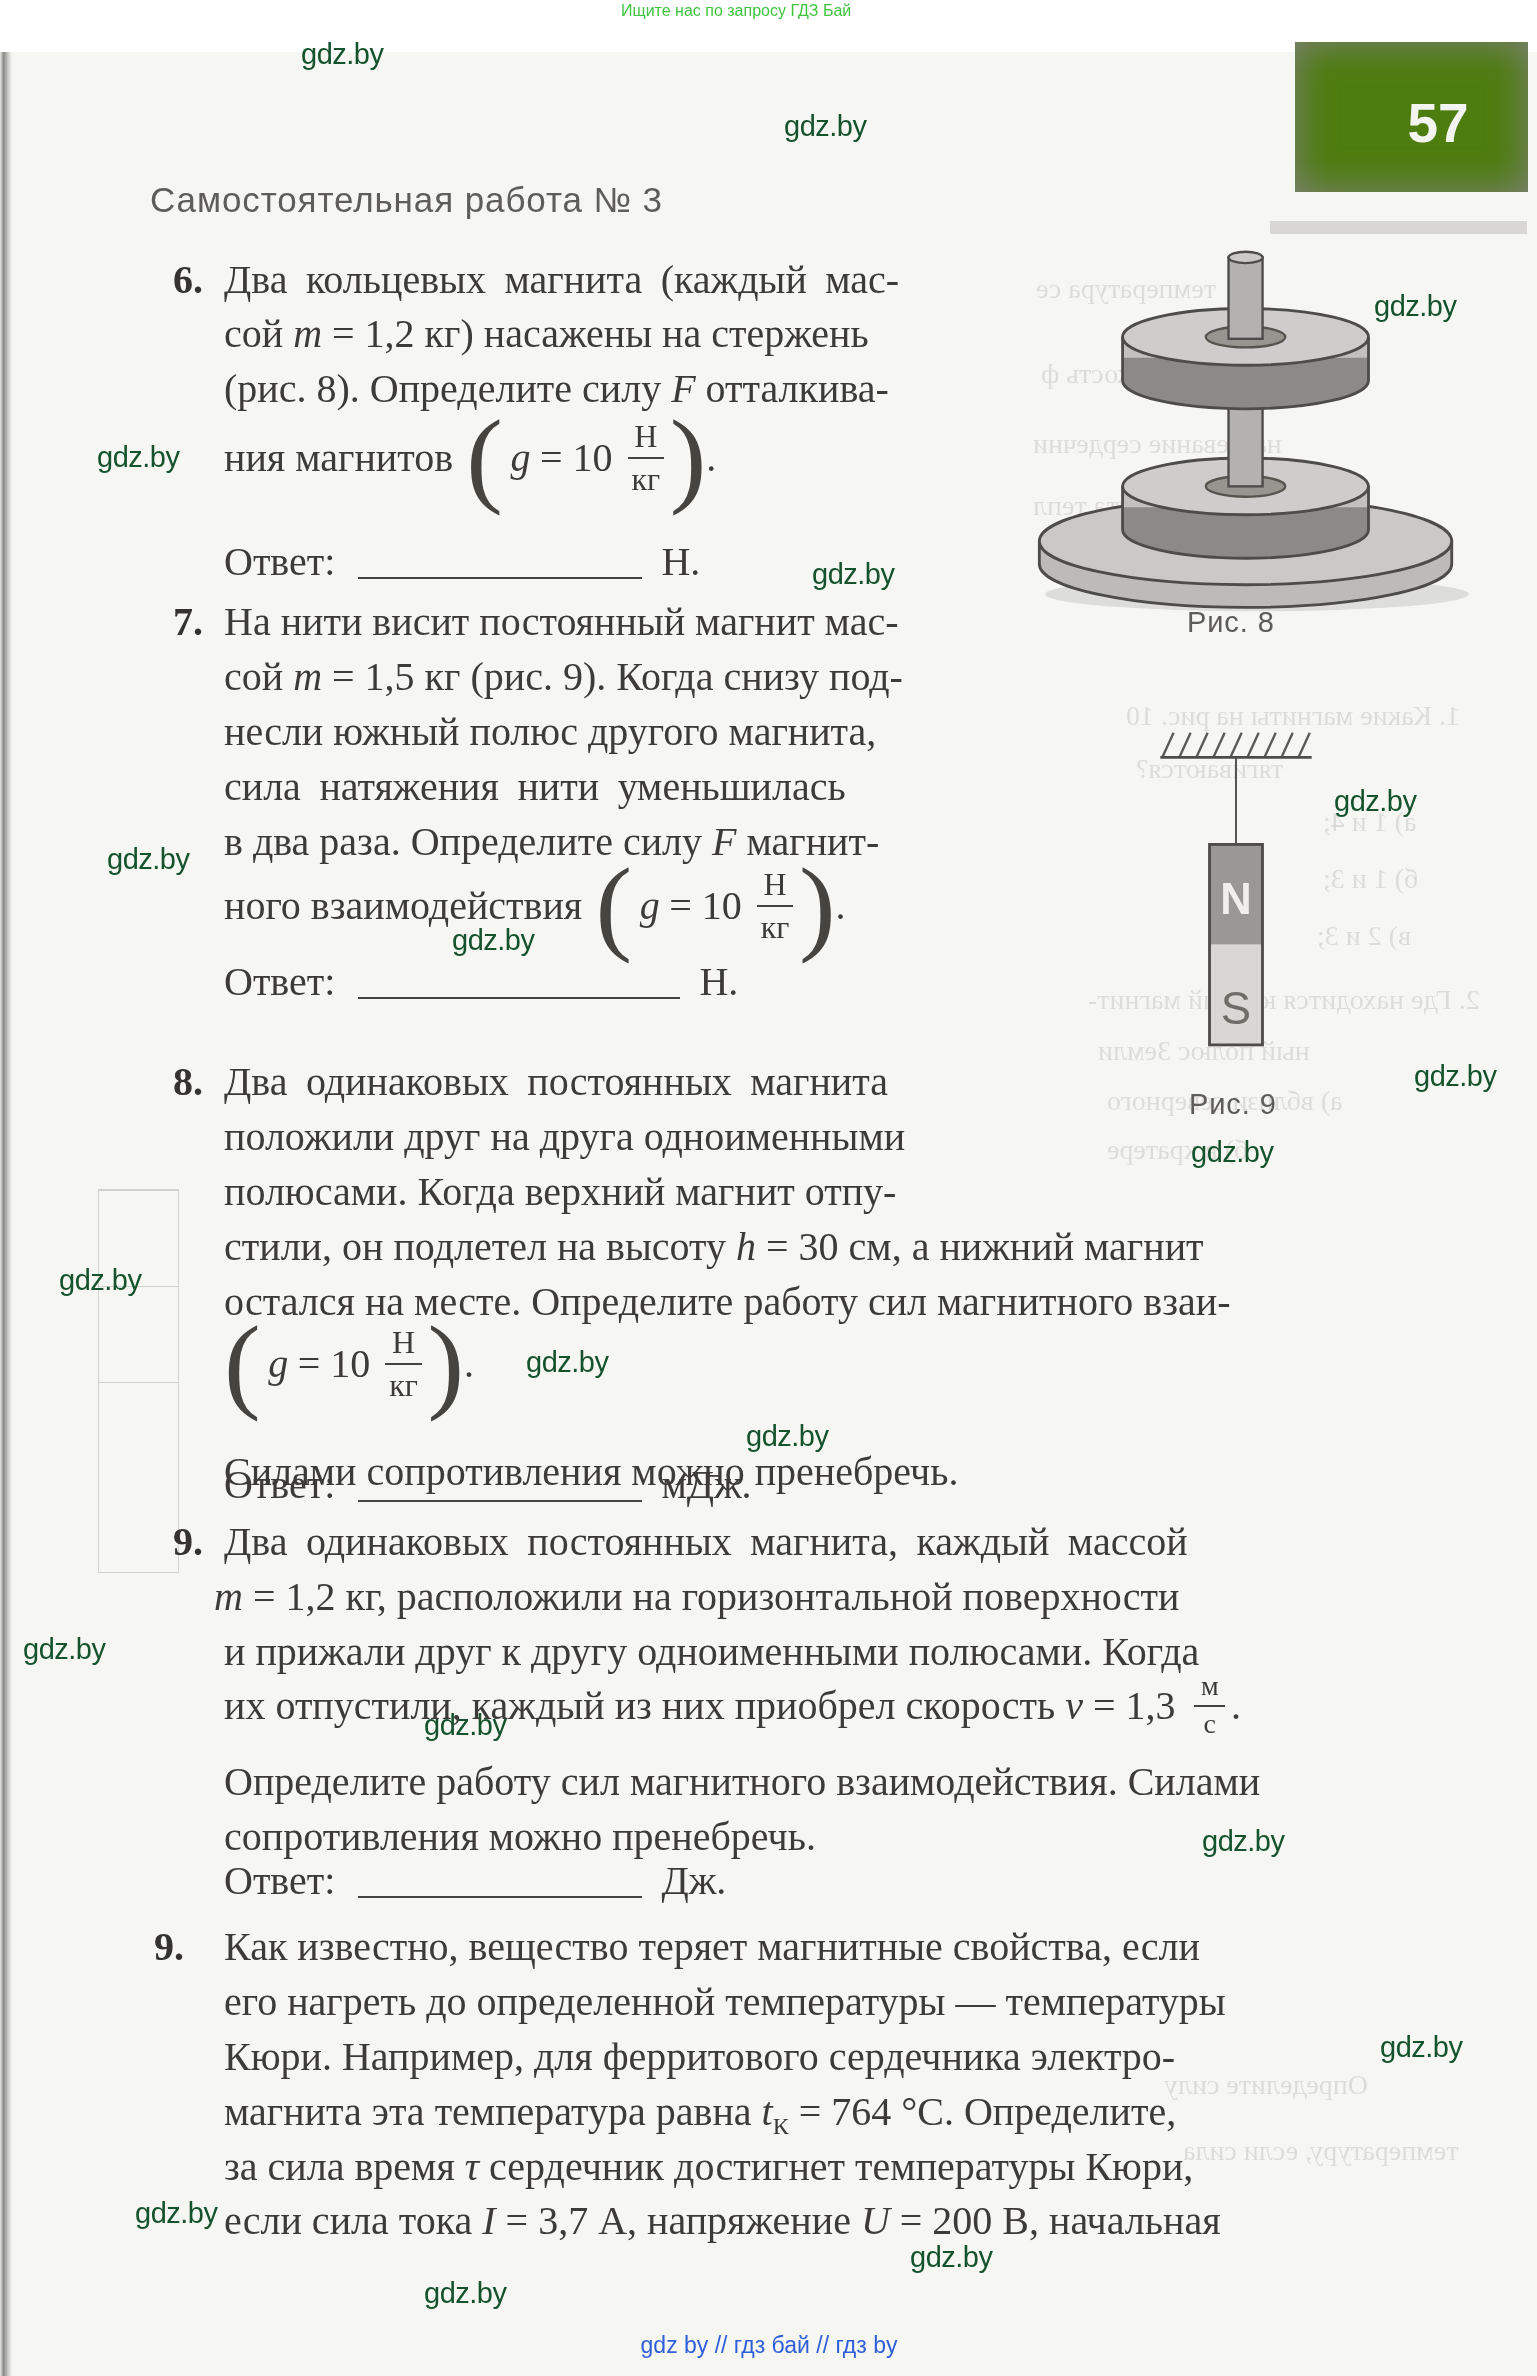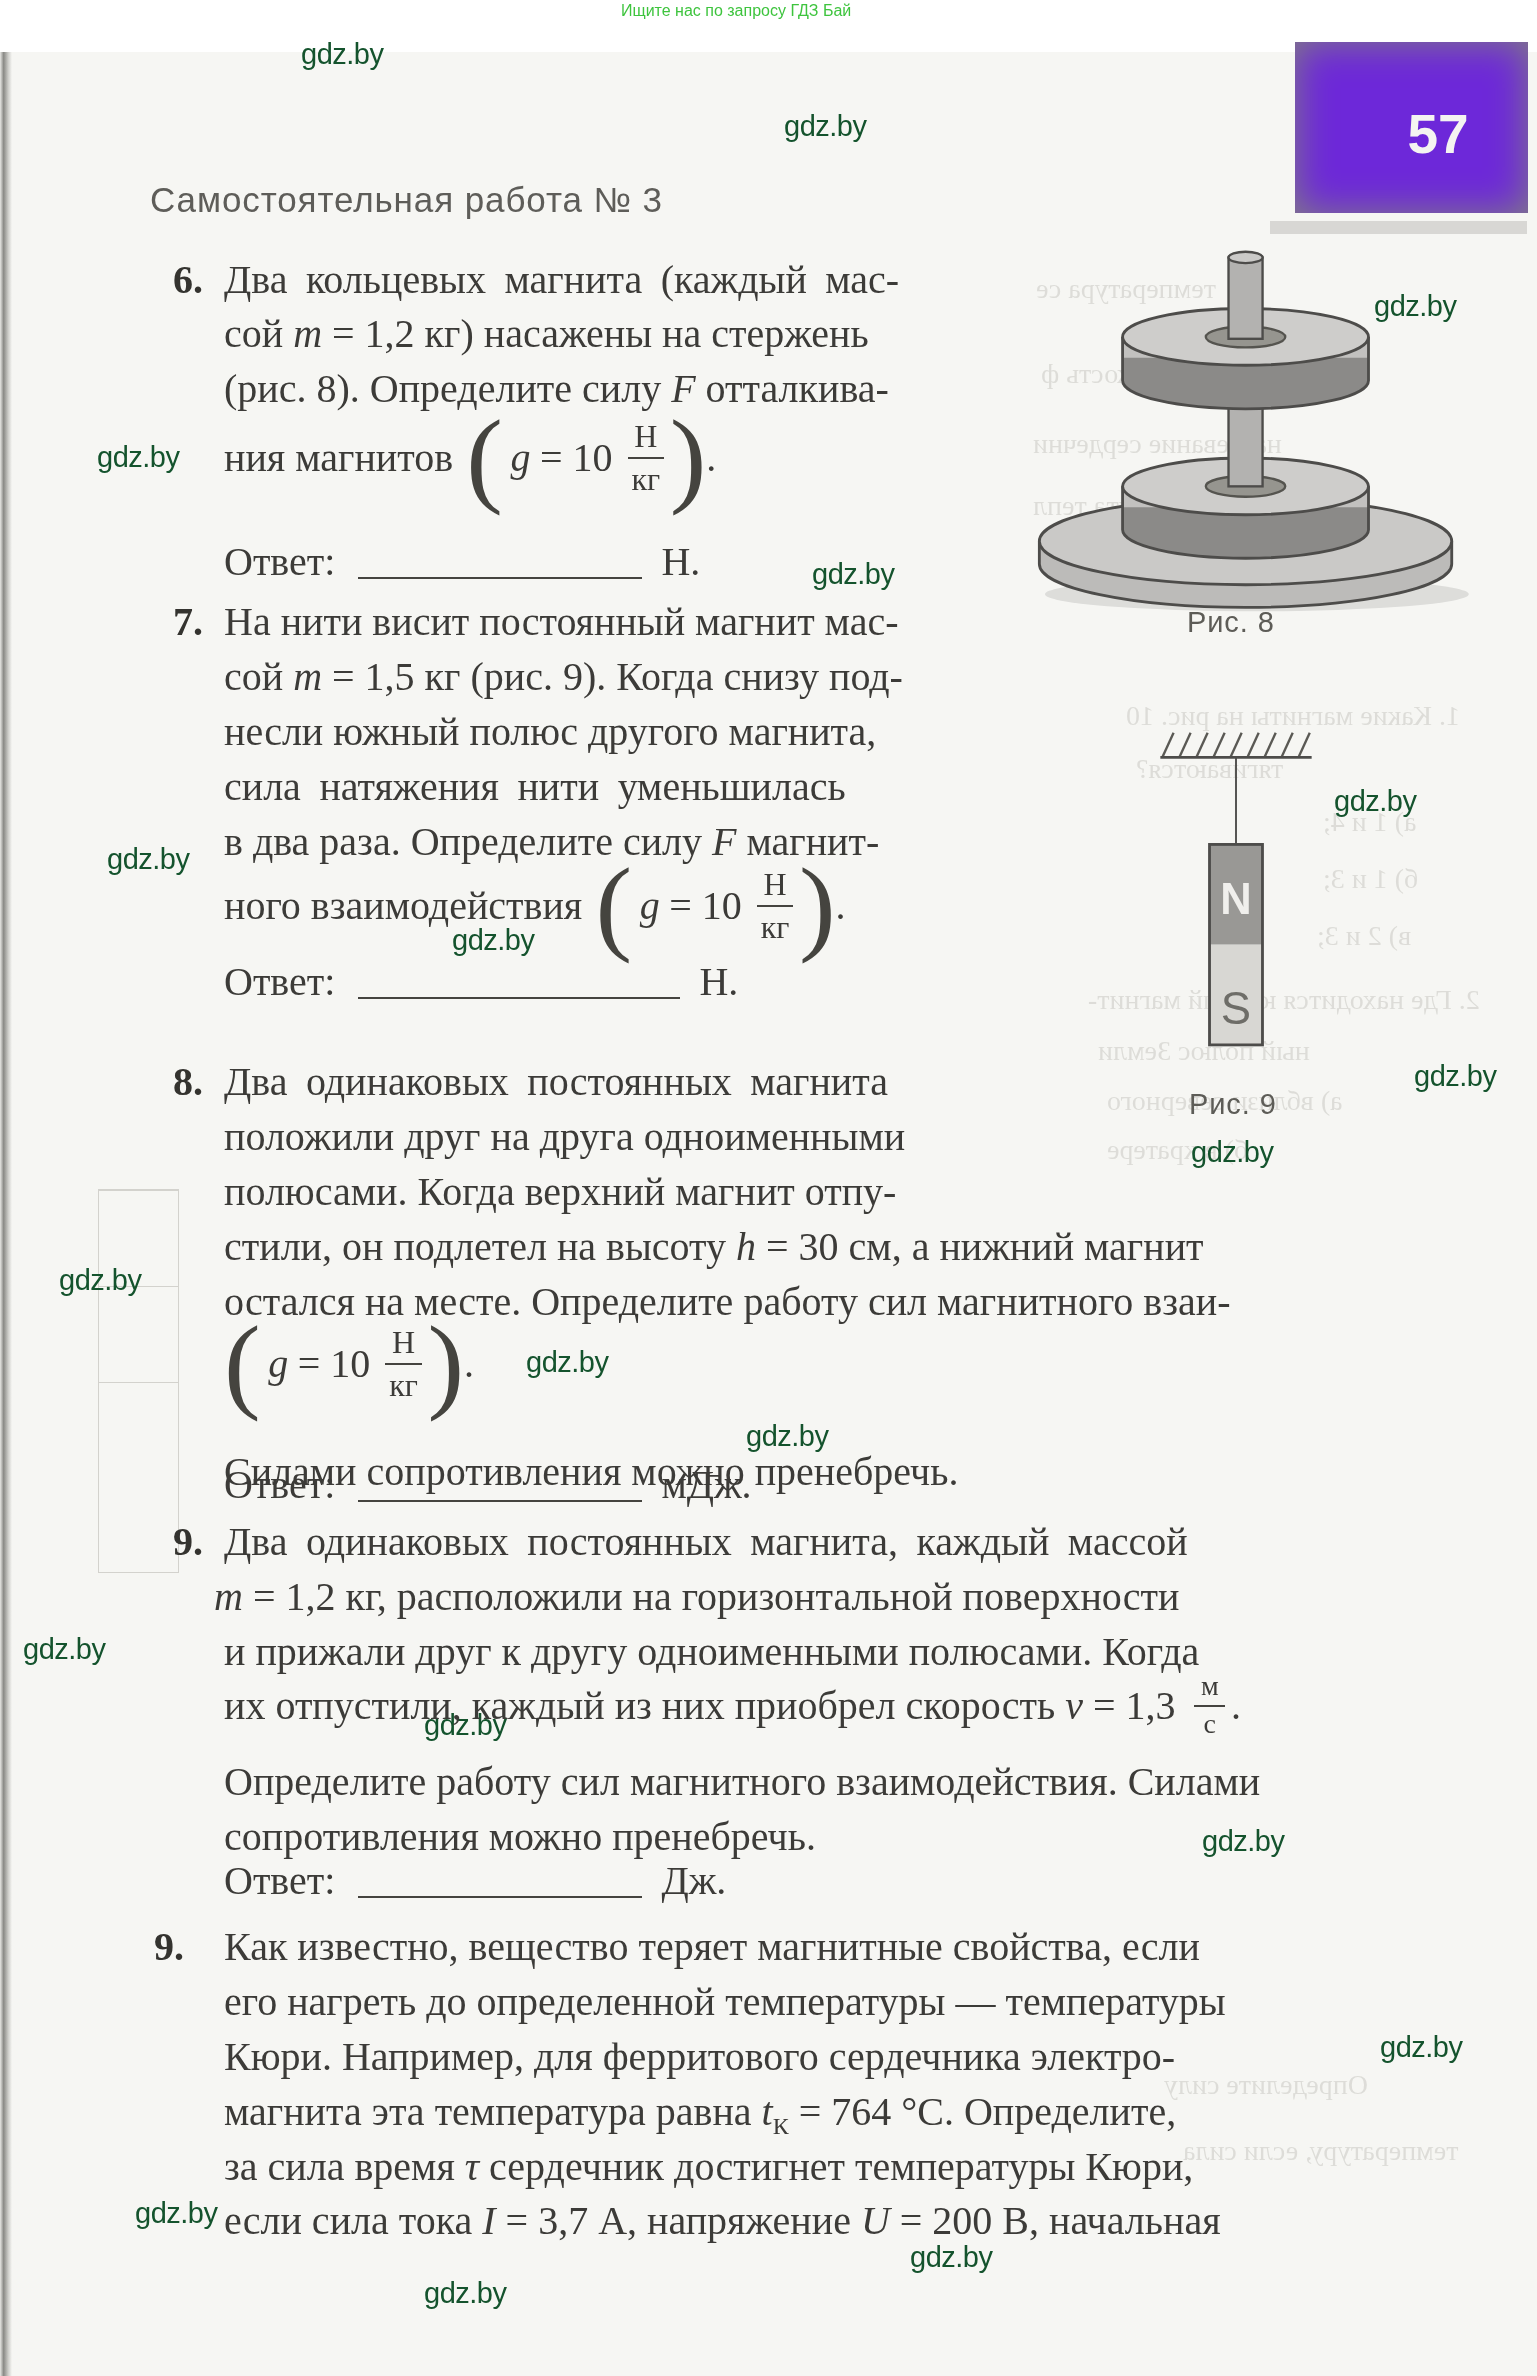--- a/index.html
+++ b/index.html
@@ -9,21 +9,21 @@
         background:linear-gradient(90deg,#88888420,#8a8a86 30%,#cfcfcb 70%,rgba(246,246,243,0));}
   .bottom-white{position:absolute;left:0;top:2456;width:100%;height:52px;background:#ffffff;}
 
   .promo{position:absolute;left:621px;top:1.9px;font-family:"Liberation Sans",sans-serif;
          font-size:16px;color:#3ec43e;white-space:nowrap;}
   .wm{position:absolute;font-family:"Liberation Sans",sans-serif;font-size:29px;font-weight:400;
       color:#14532d;letter-spacing:-0.5px;white-space:nowrap;}
   .footer{position:absolute;left:0;top:2332px;width:1538px;text-align:center;
           font-family:"Liberation Sans",sans-serif;font-size:23px;color:#2f5fd8;}
 
-  .pagebox{position:absolute;left:1295px;top:42px;width:233px;height:171px;background:#6d28d9;
+  .pagebox{position:absolute;left:1295px;top:42px;width:233px;height:150px;background:#4d7c0f;
            box-shadow:inset 0 0 38px #82817f;display:flex;align-items:center;justify-content:center;}
   .pagebox span{font-family:"Liberation Sans",sans-serif;font-size:55px;font-weight:700;
            color:#f4f4f1;transform:translate(26.5px,5.7px);}
   .pagebox-shadow{position:absolute;left:1270px;top:221px;width:257px;height:13.2px;background:#c7c6c3;opacity:.65;}
 
   .title{position:absolute;left:150px;top:180px;font-family:"Liberation Sans",sans-serif;
          font-size:35px;color:#5e5d59;letter-spacing:0.9px;white-space:nowrap;}
 
   .num{position:absolute;font-size:40px;font-weight:700;color:#34332f;}
   .ln{position:absolute;font-size:40px;white-space:nowrap;}
@@ -79,20 +79,21 @@
   <div class="ghost" style="left:1323px;top:863px">б) 1 и 3;</div>
   <div class="ghost" style="left:1317px;top:920px">в) 2 и 3;</div>
   <div class="ghost" style="left:1088px;top:984px">2. Где находится южный магнит-</div>
   <div class="ghost" style="left:1098px;top:1035px">ный полюс Земли</div>
   <div class="ghost" style="left:1107px;top:1085px">а) вблизи северного</div>
   <div class="ghost" style="left:1107px;top:1134px">б) в кратере</div>
   <div class="ghost" style="left:1164px;top:2069px">Определите силу</div>
   <div class="ghost" style="left:1183px;top:2135px">температуру, если сила</div>
 
   <div class="promo">Ищите нас по запросу ГДЗ Бай</div>
+  <div class="footer">gdz by  //  гдз бай  //  гдз by</div>
 
   <div class="wm" style="left:301px;top:38px">gdz.by</div>
   <div class="wm" style="left:784px;top:110px">gdz.by</div>
   <div class="wm" style="left:1374px;top:290px">gdz.by</div>
   <div class="wm" style="left:97px;top:441px">gdz.by</div>
   <div class="wm" style="left:812px;top:558px">gdz.by</div>
   <div class="wm" style="left:1334px;top:785px">gdz.by</div>
   <div class="wm" style="left:107px;top:843px">gdz.by</div>
   <div class="wm" style="left:452px;top:924px">gdz.by</div>
   <div class="wm" style="left:1414px;top:1060px">gdz.by</div>

